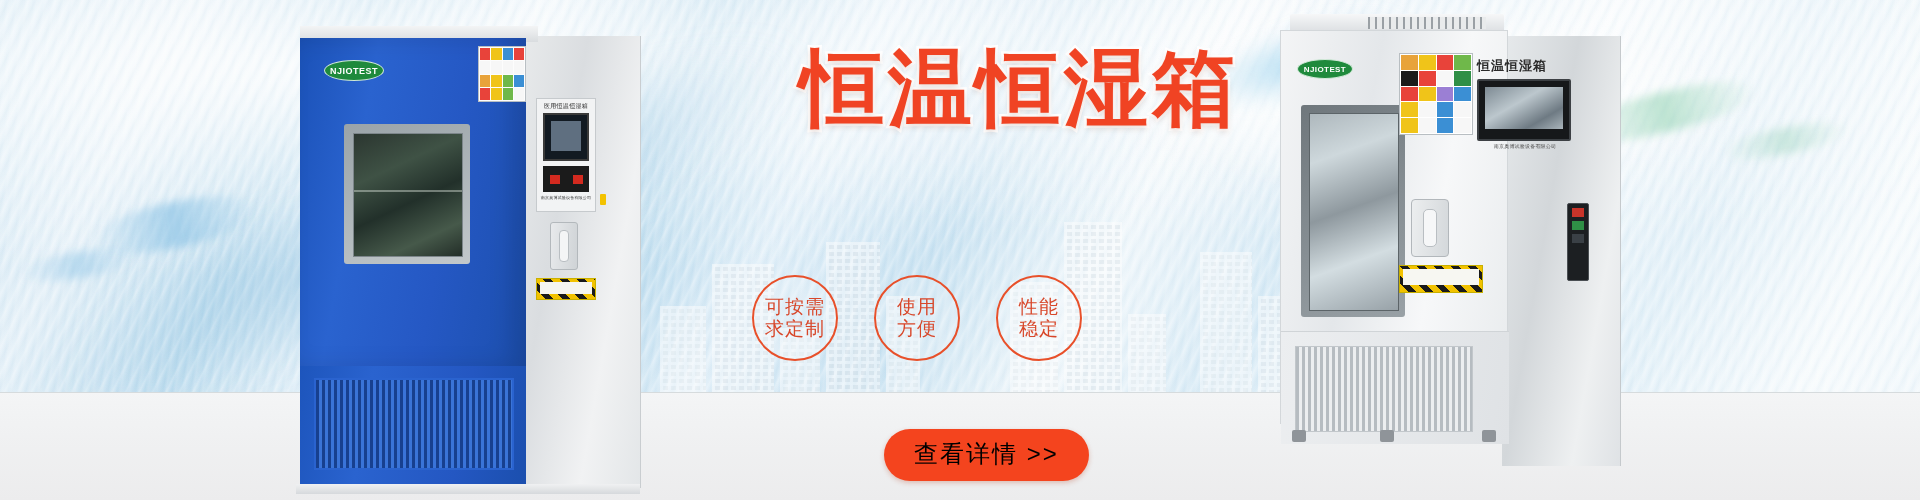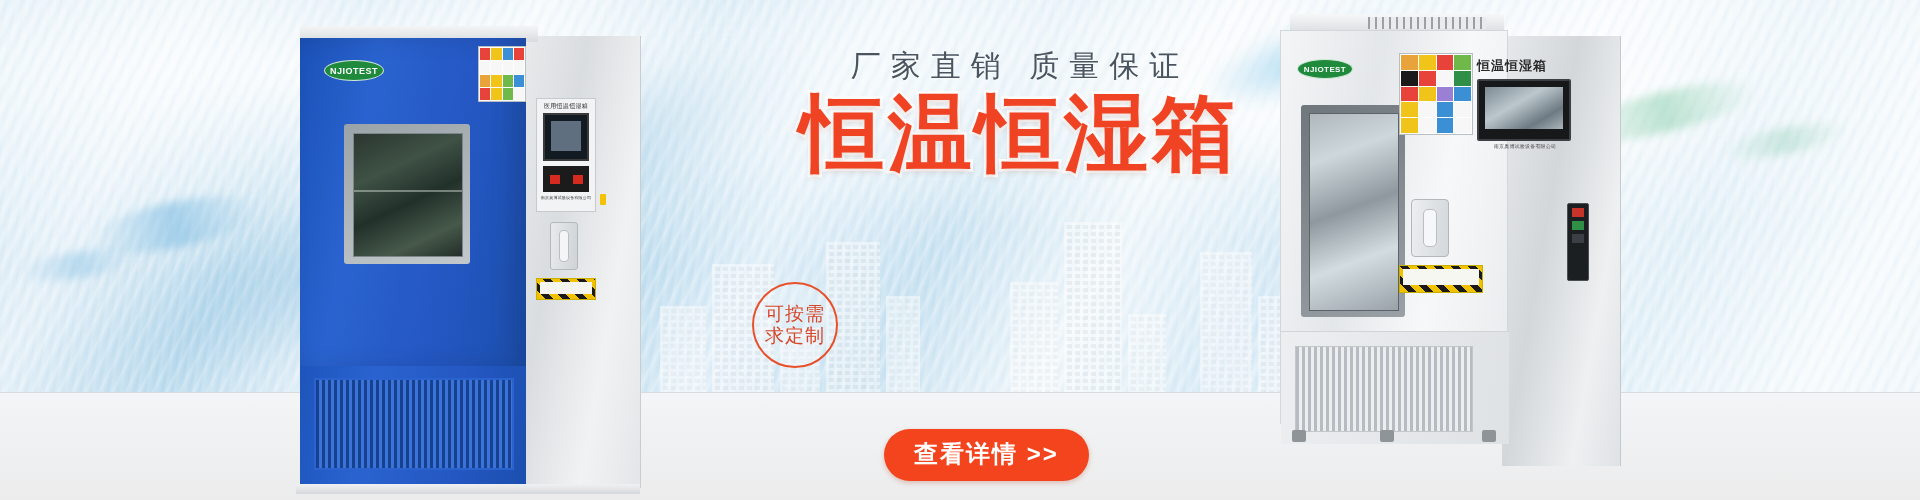--- a/index.html
+++ b/index.html
@@ -123,41 +123,40 @@
     margin:18px auto 0 auto;display:inline-block;
     background:linear-gradient(90deg,#1b7fc4 0%,#2f93d2 45%,#63b2e2 100%);
     color:#ffffff;font-size:25px;letter-spacing:1px;font-weight:400;
     padding:7px 16px 9px 16px;white-space:nowrap;
     box-shadow:0 1px 3px rgba(30,90,140,.25);
   }
   .subbar-wrap{text-align:center;}
 
   
   .badges{
-    position:absolute;left:752px;top:282px;width:540px;
+    position:absolute;left:752px;top:275px;width:540px;
     display:flex;gap:36px;
   }
   .badge{
     width:82px;height:82px;border-radius:50%;
     border:2px solid #e8502a;
     display:flex;flex-direction:column;justify-content:center;align-items:center;
     color:#d8472a;font-size:19px;line-height:1.18;letter-spacing:1px;
     background:rgba(255,255,255,.18);
   }
   .badge span{display:block;white-space:nowrap;}
 
   
   .cta{
     position:absolute;left:884px;top:429px;
-    background:#f4441e;color:#ffffff;border:none;
+    background:#f4441e;color:#000000;border:none;
     font-family:inherit;font-size:24px;letter-spacing:2px;
     padding:9px 30px 11px 30px;border-radius:26px;cursor:pointer;
     box-shadow:0 2px 5px rgba(180,60,30,.28);
     white-space:nowrap;
-    font-weight:bold;
   }
 
   
   .chamber-left{position:absolute;left:300px;top:26px;width:340px;height:468px;}
   .cl-side{          
     position:absolute;left:218px;top:10px;width:122px;height:452px;
     background:linear-gradient(100deg,#e9ebec 0%,#dadde0 35%,#f1f2f3 70%,#e3e6e8 100%);
     border-right:1px solid #c9cdd0;
   }
   .cl-top{
@@ -494,28 +493,35 @@
     </div>
 
     <div class="cr-legs">
       <i></i>
         <i></i>
         <i></i>
     </div>
   </div>
 
   <div class="copy">
-    <p class="tagline">厂家直销  质量保证</p>
 
     <h1 class="headline">恒温恒湿箱</h1>
 
   </div>
 
   <div class="badges">
     <div class="badge">
       <span>可按需</span>
       <span>求定制</span>
     </div>
+    <div class="badge">
+      <span>使用</span>
+      <span>方便</span>
+    </div>
+    <div class="badge">
+      <span>性能</span>
+      <span>稳定</span>
+    </div>
   </div>
 
   <button class="cta">查看详情 &gt;&gt;</button>
 
 </div>
 
 </body></html>

